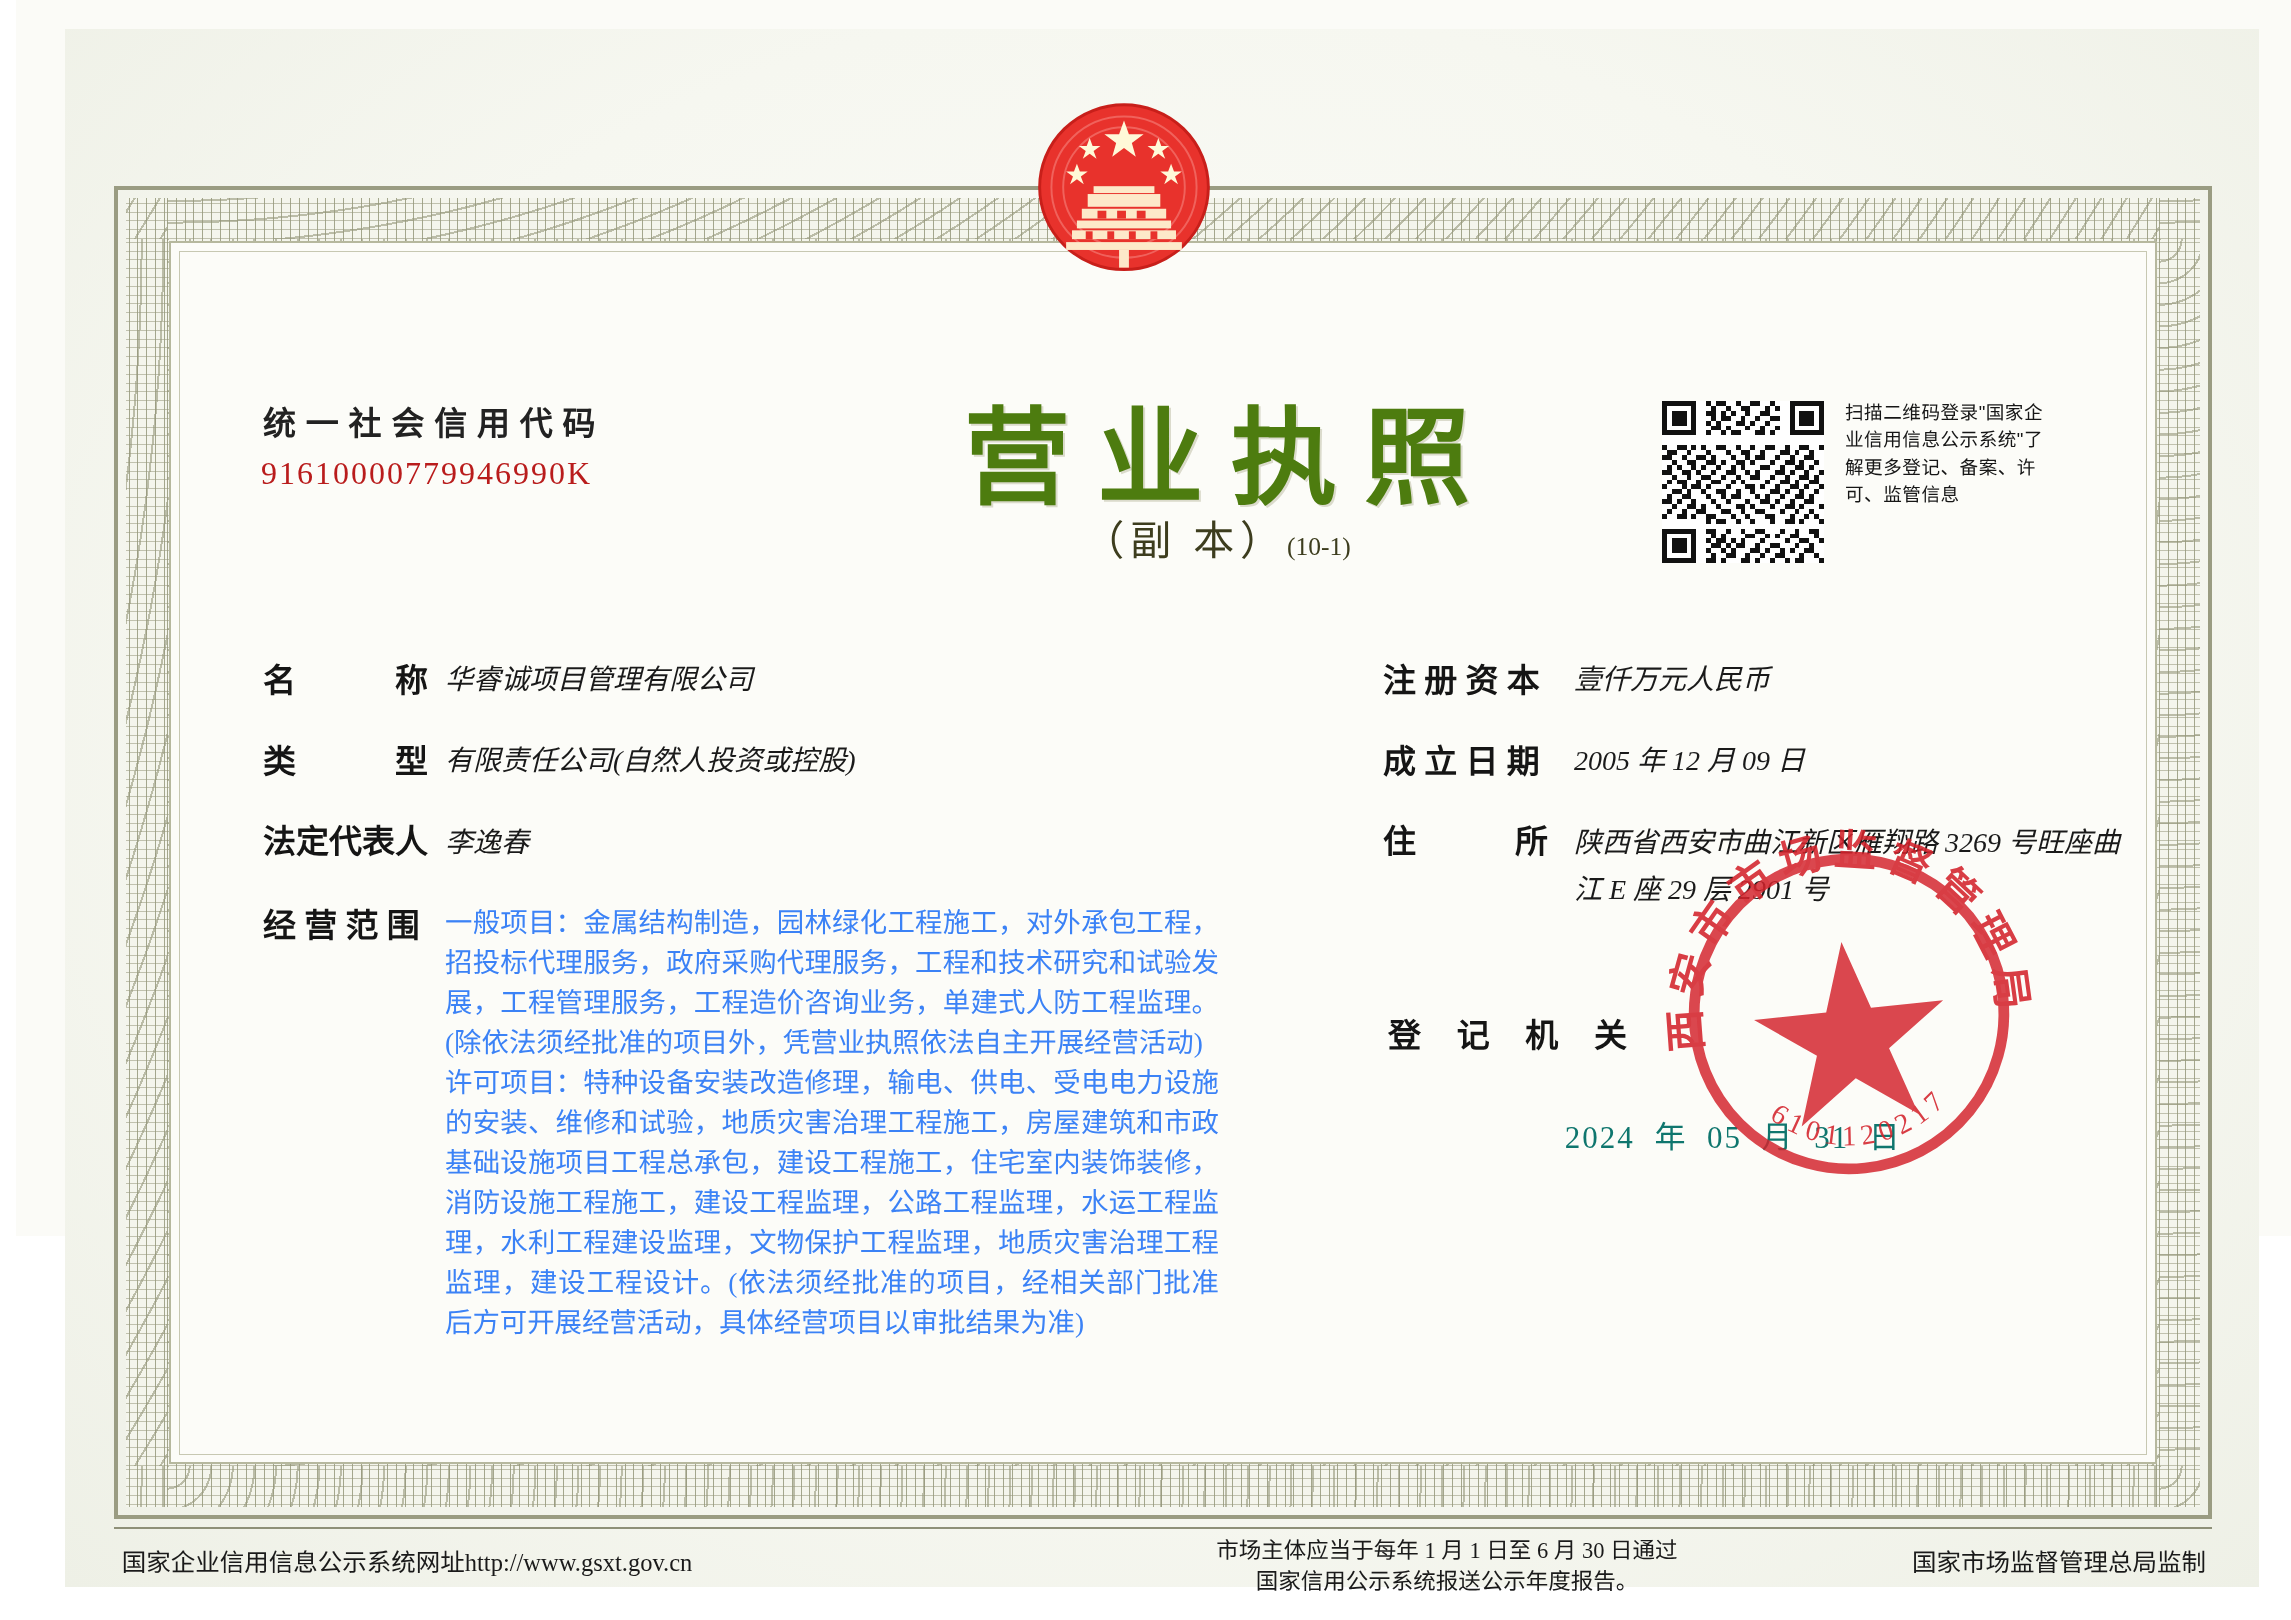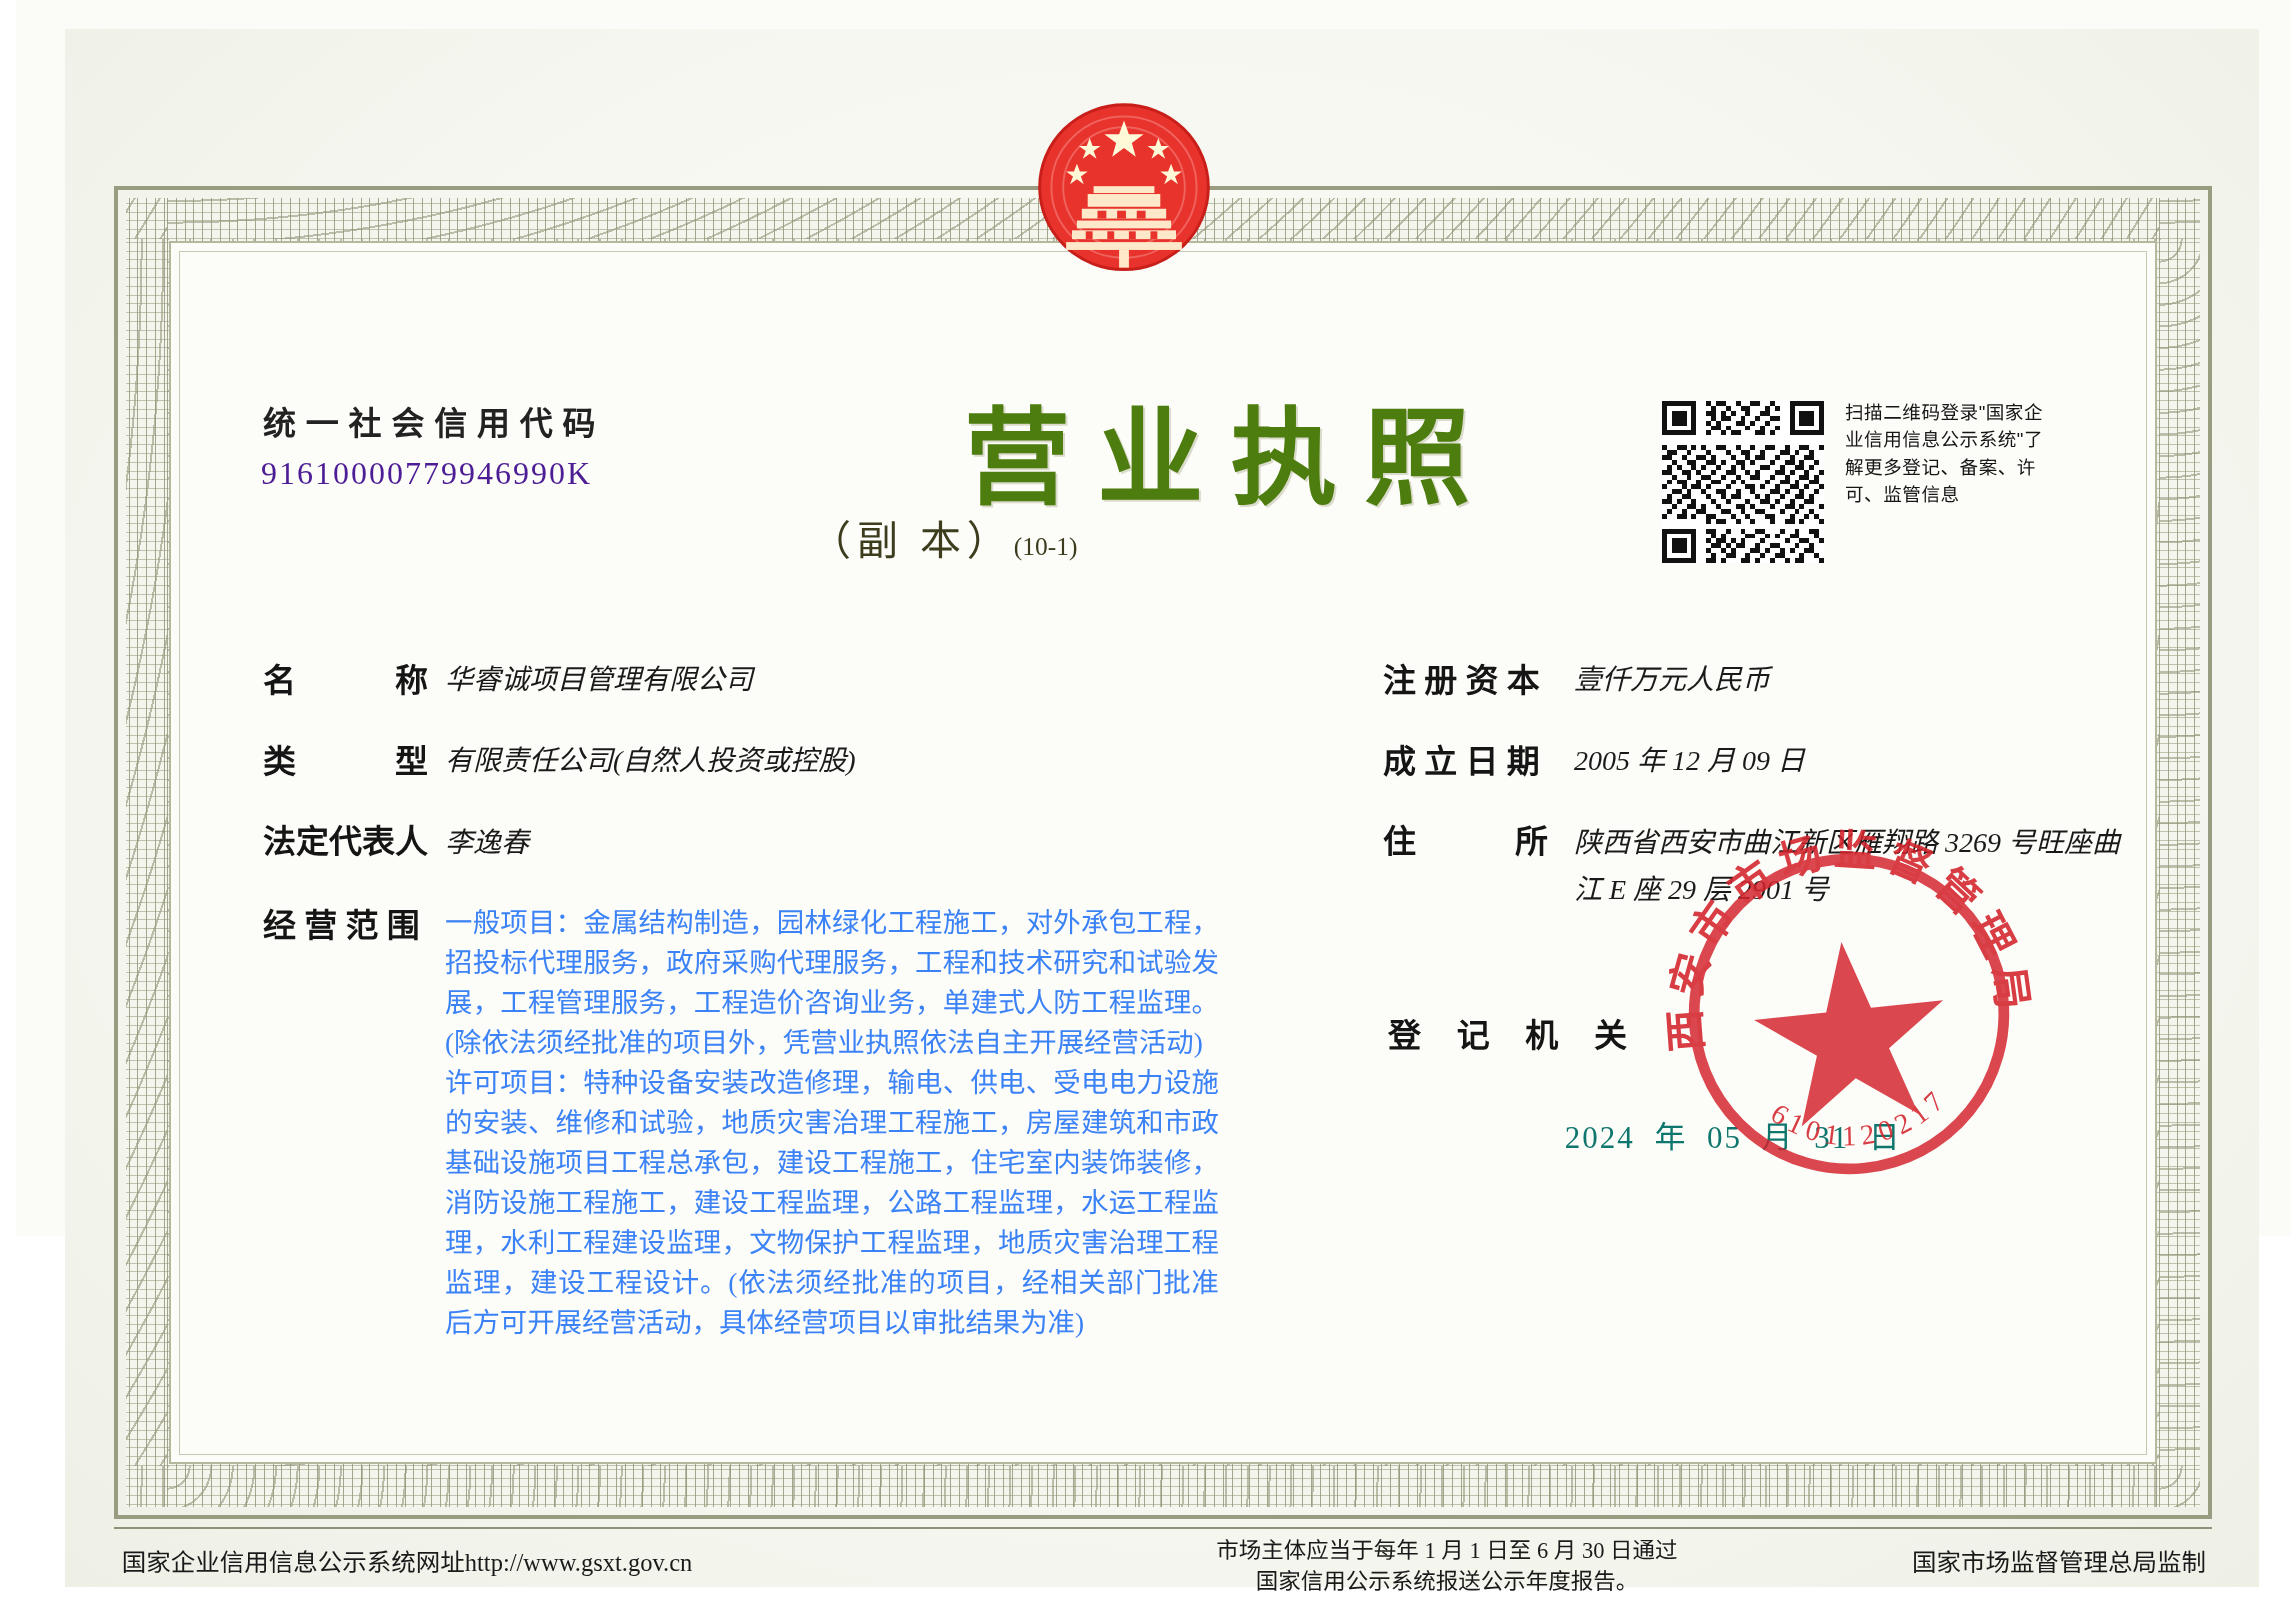--- a/index.html
+++ b/index.html
@@ -118,21 +118,21 @@
     color: #222;
     font-weight: 600;
     font-family: "Liberation Serif", "DejaVu Serif", serif;
   }
   .uscc-value {
     position: absolute;
     left: 59px;
     top: 181px;
     font-size: 32px;
     letter-spacing: 2px;
-    color: #4c1d95;
+    color: #b91c1c;
     font-family: "Liberation Serif", "DejaVu Serif", serif;
   }
 
   .main-title {
     position: absolute;
     left: 608px;
     top: 98px;
     width: 814px;
     text-align: center;
     font-size: 106px;
@@ -141,20 +141,21 @@
     font-weight: 700;
     color: #4d7c0f;
     text-shadow: 2px 2px 0 rgba(120,120,70,0.25);
     font-family: "Liberation Serif", "DejaVu Serif", serif;
   }
   .sub-title {
     position: absolute;
     left: 608px;
     top: 233px;
     width: 814px;
+    text-align: center;
     font-size: 41px;
     letter-spacing: 5.9px;
     color: #3d3d1e;
   }
   .sub-title .num {
     font-size: 25.5px;
     letter-spacing: 0px;
   }
 
   

